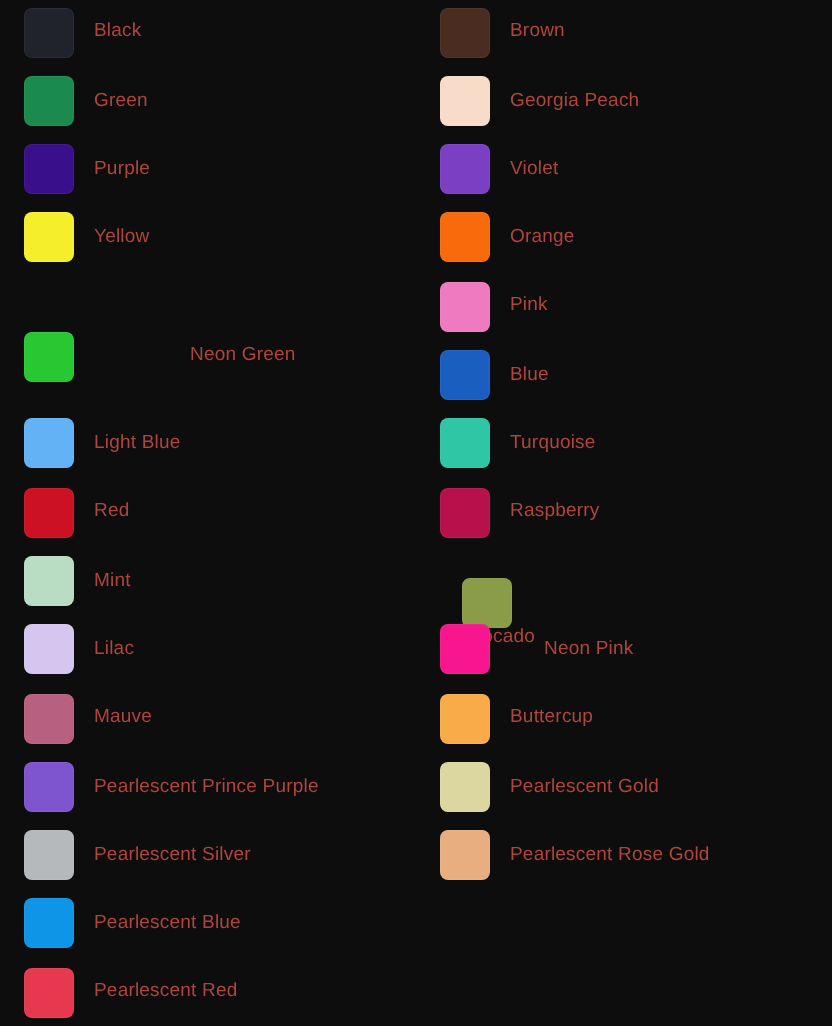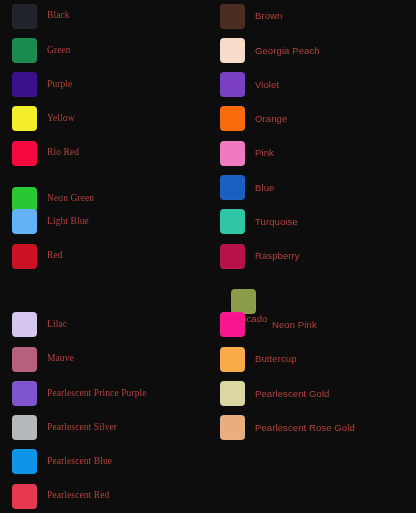--- a/index.html
+++ b/index.html
@@ -18,21 +18,21 @@
     width: 416px;
     height: 513px;
     background: #0e0d0d;
   }
   .palette-column {
     position: absolute;
     top: 0;
     width: 208px;
     height: 513px;
   }
-  #column-left  { left: 0; font-family: Liberation Serif, serif; }
+  #column-left  { left: 0; }
   #column-right { left: 208px; }
 
   .swatch-row {
     position: absolute;
     left: 12px;
     display: flex;
     align-items: center;
     height: 26px;
   }
   .swatch-chip {
@@ -65,35 +65,35 @@
         <span class="swatch-label" style="color: rgb(176, 69, 60);">Green</span>
       </div>
       <div class="swatch-row" style="top: 71.6px;">
         <div class="swatch-chip" style="background: rgb(58, 15, 140);"></div>
         <span class="swatch-label" style="color: rgb(176, 69, 60);">Purple</span>
       </div>
       <div class="swatch-row" style="top: 105.9px;">
         <div class="swatch-chip" style="background: rgb(245, 238, 42);"></div>
         <span class="swatch-label" style="color: rgb(176, 69, 60);">Yellow</span>
       </div>
-      <div class="swatch-row" style="top: 140.2px;">
-        <div class="swatch-chip" style="background: rgb(246, 8, 63);"></div>
-        <span class="swatch-label" style="color: rgb(176, 69, 60);">Rio Red</span>
-      </div>
-      <div class="swatch-row" style="top: 186px;">
+      <div class="swatch-row" style="top: 165px; gap: 48px;">
         <div class="swatch-chip" style="background: rgb(40, 200, 50);"></div>
         <span class="swatch-label" style="color: rgb(176, 69, 60);">Neon Green</span>
       </div>
       <div class="swatch-row" style="top: 208.8px;">
         <div class="swatch-chip" style="background: rgb(99, 178, 245);"></div>
         <span class="swatch-label" style="color: rgb(176, 69, 60);">Light Blue</span>
       </div>
       <div class="swatch-row" style="top: 243.1px;">
         <div class="swatch-chip" style="background: rgb(204, 17, 34);"></div>
         <span class="swatch-label" style="color: rgb(176, 69, 60);">Red</span>
+      </div>
+      <div class="swatch-row" style="top: 277.4px;">
+        <div class="swatch-chip" style="background: rgb(185, 221, 194);"></div>
+        <span class="swatch-label" style="color: rgb(176, 69, 60);">Mint</span>
       </div>
       <div class="swatch-row" style="top: 311.7px;">
         <div class="swatch-chip" style="background: rgb(212, 198, 239);"></div>
         <span class="swatch-label" style="color: rgb(176, 69, 60);">Lilac</span>
       </div>
       <div class="swatch-row" style="top: 346px;">
         <div class="swatch-chip" style="background: rgb(184, 96, 127);"></div>
         <span class="swatch-label" style="color: rgb(176, 69, 60);">Mauve</span>
       </div>
       <div class="swatch-row" style="top: 380.3px;">

